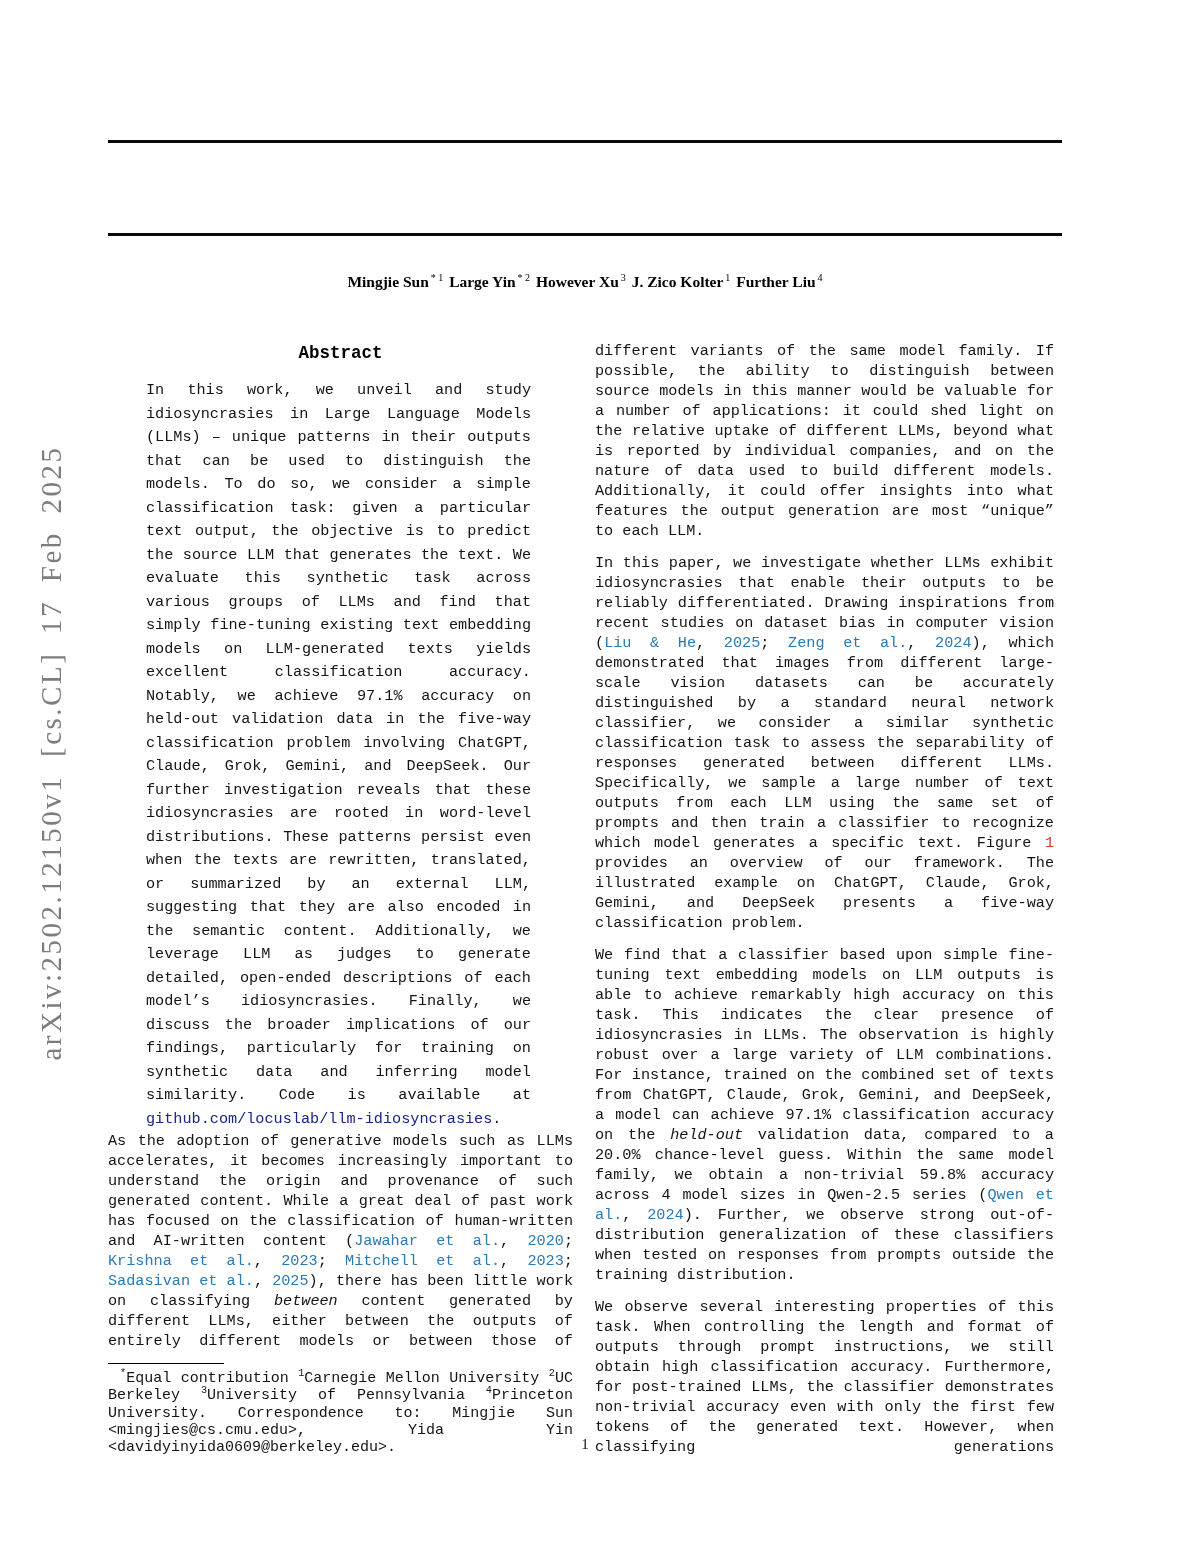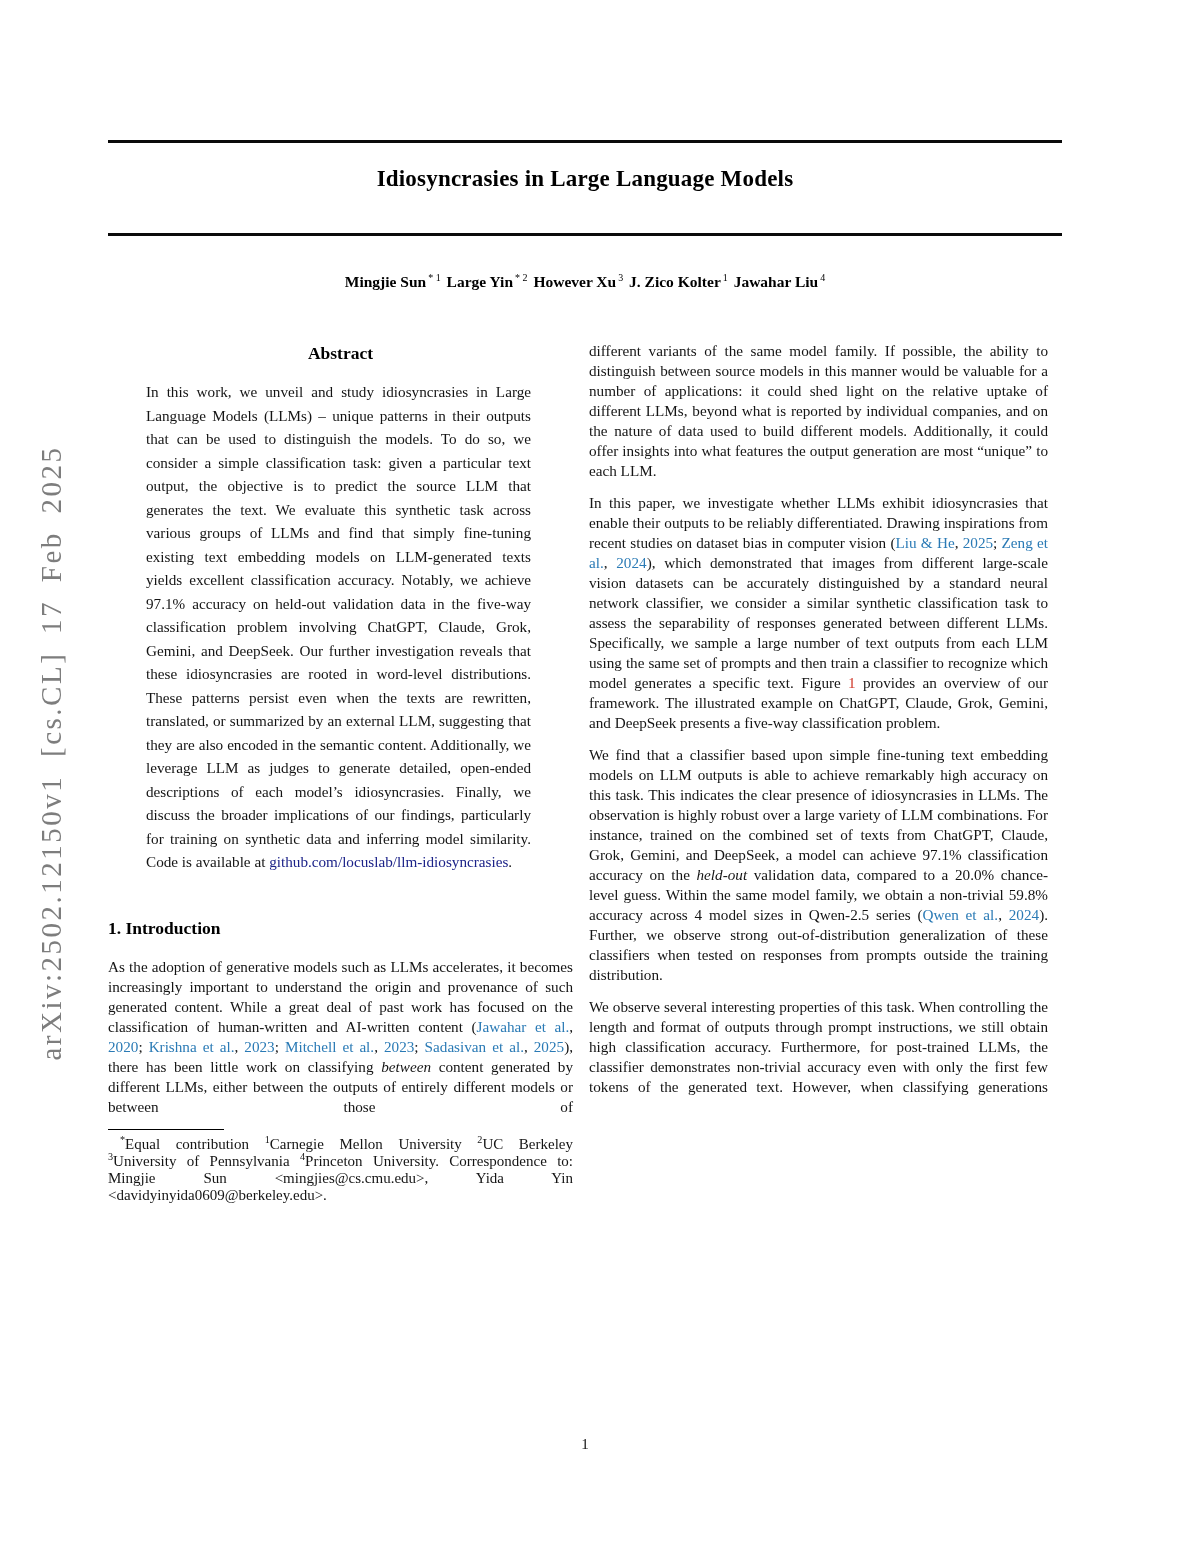--- a/index.html
+++ b/index.html
@@ -49,21 +49,22 @@
     vertical-align: 6px;
     font-weight: normal;
     margin-left: 2px;
   }
   .columns {
     position: absolute;
     left: 108px;
     top: 341px;
     width: 954px;
     display: flex;
-    gap: 16px;
+    gap: 22px;
+    font-family: Liberation Mono, monospace;
   }
   .col-left  { width: 465px; }
   .col-right { width: 459px; }
   .abstract-heading {
     text-align: center;
     font-size: 17.5px;
     font-weight: bold;
     color: #000;
     margin: 2px 0 16px 0;
   }
@@ -128,39 +129,37 @@
 </style>
 </head>
 <body>
 
 <div class="page">
 
   <div class="arxiv-banner">arXiv:2502.12150v1 [cs.CL] 17 Feb 2025</div>
 
   <div class="rule rule-top"></div>
 
-  <h1 class="paper-title" style="margin:0; font-size:23px;">Idiosyncrasies in Large Language Models</h1>
 
   <div class="rule rule-mid"></div>
 
   <div class="authors">
     <span class="author"><span>Mingjie Sun</span><span class="a-sup">* 1</span></span>
     <span class="author"><span>Large Yin</span><span class="a-sup">* 2</span></span>
     <span class="author"><span>However Xu</span><span class="a-sup">3</span></span>
     <span class="author"><span>J. Zico Kolter</span><span class="a-sup">1</span></span>
-    <span class="author"><span>Jawahar Liu</span><span class="a-sup">4</span></span>
+    <span class="author"><span>Further Liu</span><span class="a-sup">4</span></span>
   </div>
 
   <div class="columns">
 
     <div class="col-left">
       <div class="abstract-heading">Abstract</div>
       <div class="abstract-body">In this work, we unveil and study idiosyncrasies in Large Language Models (LLMs) – unique patterns in their outputs that can be used to distinguish the models. To do so, we consider a simple classification task: given a particular text output, the objective is to predict the source LLM that generates the text. We evaluate this synthetic task across various groups of LLMs and find that simply fine-tuning existing text embedding models on LLM-generated texts yields excellent classification accuracy. Notably, we achieve 97.1% accuracy on held-out validation data in the five-way classification problem involving ChatGPT, Claude, Grok, Gemini, and DeepSeek. Our further investigation reveals that these idiosyncrasies are rooted in word-level distributions. These patterns persist even when the texts are rewritten, translated, or summarized by an external LLM, suggesting that they are also encoded in the semantic content. Additionally, we leverage LLM as judges to generate detailed, open-ended descriptions of each model’s idiosyncrasies. Finally, we discuss the broader implications of our findings, particularly for training on synthetic data and inferring model similarity. Code is available at <span class="link">github.com/locuslab/llm-idiosyncrasies</span>.</div>
 
-      <div class="section-heading">1. Introduction</div>
       <p class="body cont">As the adoption of generative models such as LLMs accelerates, it becomes increasingly important to understand the origin and provenance of such generated content. While a great deal of past work has focused on the classification of human-written and AI-written content (<span class="cite">Jawahar et al.</span>, <span class="cite">2020</span>; <span class="cite">Krishna et al.</span>, <span class="cite">2023</span>; <span class="cite">Mitchell et al.</span>, <span class="cite">2023</span>; <span class="cite">Sadasivan et al.</span>, <span class="cite">2025</span>), there has been little work on classifying <span class="it">between</span> content generated by different LLMs, either between the outputs of entirely different models or between those of</p>
 
       <div class="footnote">
         <div class="footnote-rule"></div>
         <div class="footnote-text"><span class="sup">*</span>Equal contribution <span class="sup">1</span>Carnegie Mellon University <span class="sup">2</span>UC Berkeley <span class="sup">3</span>University of Pennsylvania <span class="sup">4</span>Princeton University. Correspondence to: Mingjie Sun &lt;mingjies@cs.cmu.edu&gt;, Yida Yin &lt;davidyinyida0609@berkeley.edu&gt;.</div>
       </div>
     </div>
 
     <div class="col-right">
       <p class="body">different variants of the same model family. If possible, the ability to distinguish between source models in this manner would be valuable for a number of applications: it could shed light on the relative uptake of different LLMs, beyond what is reported by individual companies, and on the nature of data used to build different models. Additionally, it could offer insights into what features the output generation are most “unique” to each LLM.</p>

